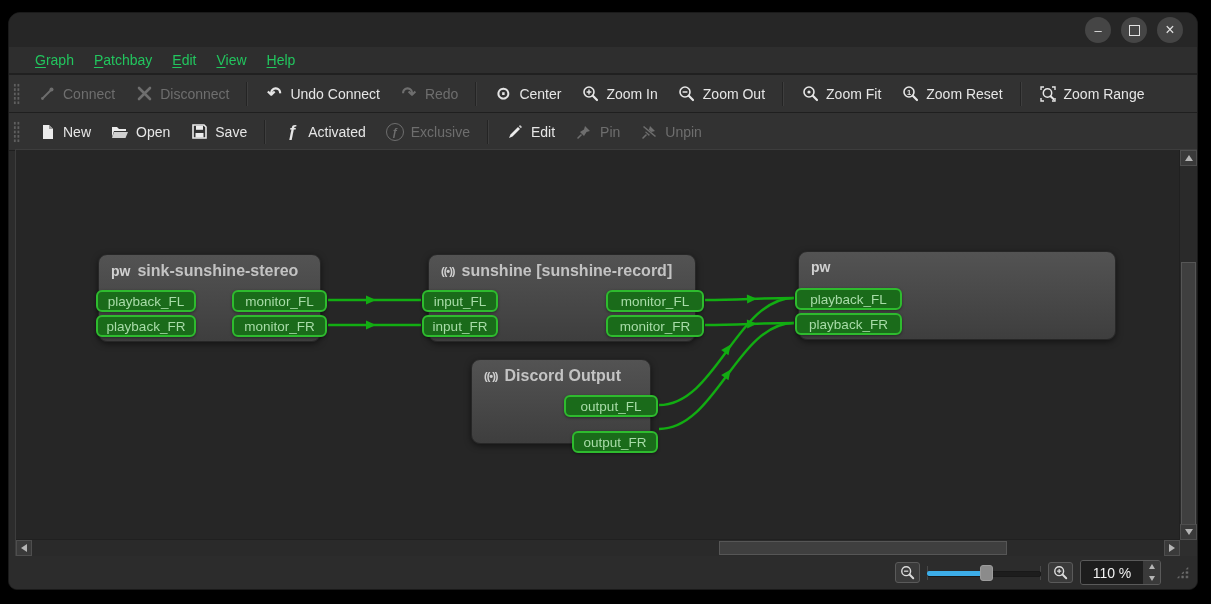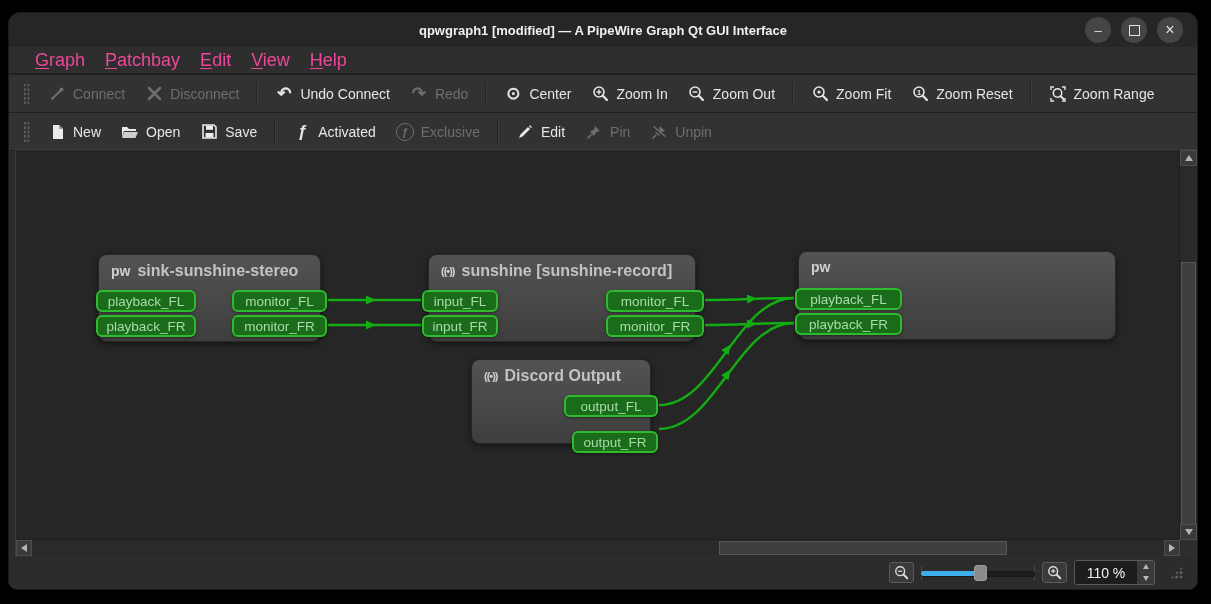--- a/index.html
+++ b/index.html
@@ -10,24 +10,24 @@
   
   .titlebar{height:34px;background:#262626;display:flex;align-items:center;justify-content:center;position:relative}
   .title{color:#efefef;font-weight:bold;font-size:13px}
   .winbtns{position:absolute;right:14px;top:4px;display:flex;gap:10px}
   .winbtn{width:26px;height:26px;border-radius:50%;background:#454545;color:#e2e2e2;
           display:flex;align-items:center;justify-content:center;font-size:13px;line-height:1}
   .winbtn .sq{width:9px;height:9px;border:1.5px solid #e2e2e2;display:block}
   
   .menubar{height:26px;background:#2e2e2e;display:flex;align-items:center;padding-left:16px;
            border-bottom:2px solid #202020}
-  .menu-item{color:#ec4899;font-size:18px;padding:2px 10px}
+  .menu-item{color:#22c55e;font-size:14px;padding:2px 10px}
   .mn{text-decoration:underline;text-underline-offset:2px}
   
-  .toolbar{height:37px;background:#323232;display:flex;align-items:center;border-bottom:1px solid #1f1f1f;padding-left:10px}
+  .toolbar{height:37px;background:#323232;display:flex;align-items:center;border-bottom:1px solid #1f1f1f;padding-left:0}
   .handle{width:7px;height:22px;margin:0 8px 0 4px;
           background-image:radial-gradient(circle,#5f5f5f 1px,transparent 1.2px);background-size:3.6px 4.4px}
   .tbtn{display:flex;align-items:center;gap:7px;padding:4px 10px;color:#e6e6e6;font-size:14px;white-space:nowrap}
   .tbtn.disabled{color:#6e6e6e}
   .ticon{display:flex;align-items:center;justify-content:center;width:18px;height:18px;color:inherit}
   .ticon.glyph{font-size:17px;font-weight:bold}
   .tsep{width:1px;height:24px;background:#242424;border-right:1px solid #3e3e3e;margin:0 7px}
   .combo{display:flex;align-items:center;gap:7px;background:#44494c;border:1px solid #5a5a5a;
          border-radius:4px;padding:3px 9px;color:#eeeeee;font-size:14px;margin:0 6px}
   .combo .arrow{font-size:10px;color:#cfcfcf;margin-left:2px}
@@ -57,21 +57,21 @@
         display:flex;align-items:center;justify-content:center}
   .tri{width:0;height:0;border-style:solid}
   .tri.up{border-width:0 4px 6px 4px;border-color:transparent transparent #b5b5b5 transparent}
   .tri.down{border-width:6px 4px 0 4px;border-color:#b5b5b5 transparent transparent transparent}
   .tri.left{border-width:4px 6px 4px 0;border-color:transparent #b5b5b5 transparent transparent}
   .tri.right{border-width:4px 0 4px 6px;border-color:transparent transparent transparent #b5b5b5}
   .vthumb{position:absolute;left:1px;right:1px;background:#3f3f3f;border:1px solid #565656;box-sizing:border-box}
   .hthumb{position:absolute;top:1px;bottom:1px;background:#3f3f3f;border:1px solid #565656;box-sizing:border-box}
   
   .statusbar{position:absolute;left:0;right:0;bottom:0;height:33px;background:#2c2c2c;
-             display:flex;align-items:center;justify-content:flex-end;padding-right:14px;gap:7px}
+             display:flex;align-items:center;justify-content:flex-end;padding-right:8px;gap:7px}
   .sqbtn{width:25px;height:21px;background:#3a3a3a;border:1px solid #5a5a5a;border-radius:3px;
          display:flex;align-items:center;justify-content:center;box-sizing:border-box}
   .slider{position:relative;width:114px;height:20px}
   .slider .tick{position:absolute;width:1px;height:14px;top:3px;background:#484848}
   .slider-track{position:absolute;left:0;right:0;top:8px;height:4px;background:#1d1d1d;border:1px solid #191919;border-radius:2px}
   .slider-fill{position:absolute;left:0;top:8px;height:5px;background:var(--accent);border-radius:2px}
   .slider-handle{position:absolute;top:2px;width:13px;height:16px;background:#8b8b8b;border:1px solid #9c9c9c;border-radius:3px;box-sizing:border-box}
   .spin{display:flex;align-items:stretch;height:23px;background:#3a3a3a;border:1px solid #5a5a5a;border-radius:3px;overflow:hidden}
   .spin-field{background:#1d1d1d;color:#f2f2f2;font-size:14px;padding:0 9px;display:flex;align-items:center;min-width:44px;justify-content:center}
   .spin-btns{width:17px;display:flex;flex-direction:column}
@@ -81,21 +81,20 @@
   .grip{width:13px;height:13px;margin-left:8px;
         background-image:radial-gradient(circle,#6d6d6d 1.1px,transparent 1.4px);
         background-size:4.4px 4.4px;clip-path:polygon(100% 0,100% 100%,0 100%)}
 </style>
 </head>
 <body>
 
 <div class="window">
 
   <div class="titlebar">
-    <span class="title">qpwgraph1 [modified] — A PipeWire Graph Qt GUI Interface</span>
     <div class="winbtns">
       <div class="winbtn">
         <span>–</span>
       </div>
       <div class="winbtn">
         <span class="sq"></span>
       </div>
       <div class="winbtn" style="font-size:16px">
         <span>×</span>
       </div>

